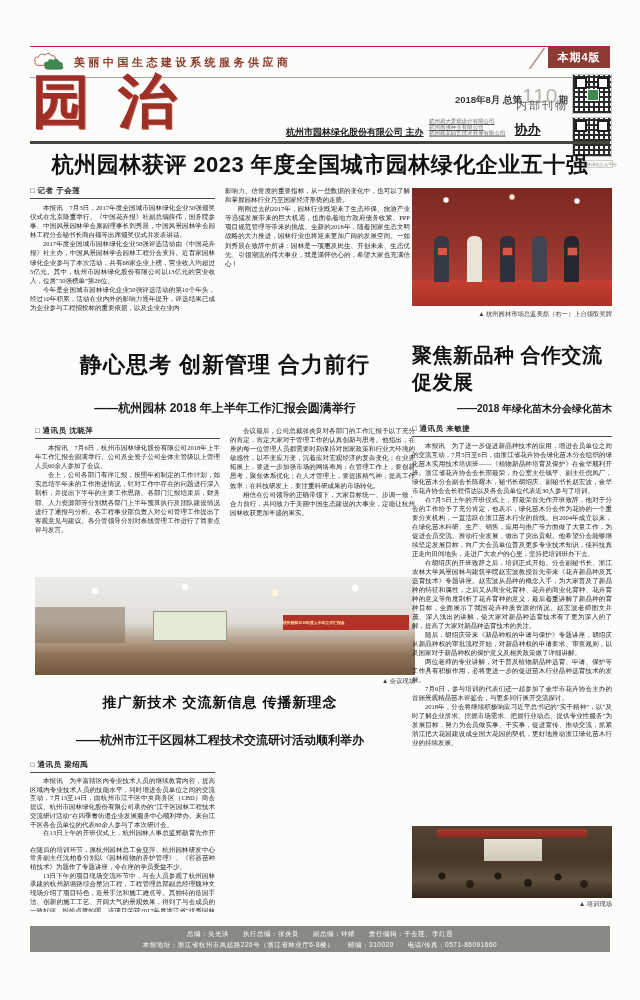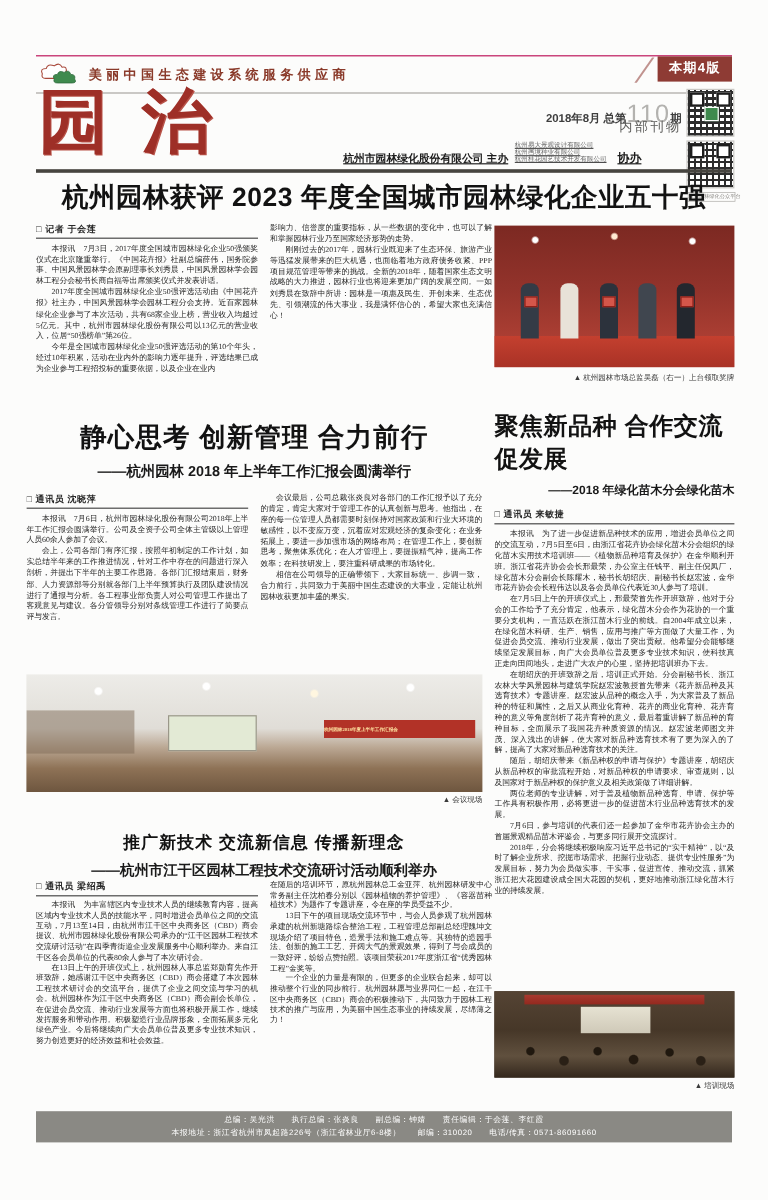--- a/index.html
+++ b/index.html
@@ -19,21 +19,21 @@
          font-weight:bold;font-size:11px;line-height:21px;text-align:center;letter-spacing:1px;}
 
   
   .masthead{position:absolute;left:32px;top:68px;font-size:58px;line-height:66px;font-weight:900;
             color:#9e2f27;letter-spacing:28px;font-family:"DejaVu Serif",serif;
             text-shadow:1px 1px 0 #b9544a;}
   .organizer-row{position:absolute;left:286px;top:116px;display:flex;align-items:flex-end;text-decoration:underline;}
   .organizer{font-weight:bold;font-size:9px;color:#1c1c1c;}
   .cohosts{margin-left:5px;font-size:7px;line-height:7.6px;color:#666;
            transform:scale(.78);transform-origin:0 50%;width:100px;white-space:nowrap;}
-  .cohost-label{font-weight:bold;font-size:10px;color:#1c1c1c;margin-left:-14px;}
+  .cohost-label{font-weight:bold;font-size:13px;color:#1c1c1c;margin-left:-14px;}
   .issueline{position:absolute;right:72px;top:84px;text-align:right;color:#3e3e3e;
              font-weight:bold;font-size:9.5px;white-space:nowrap;margin-left:16px;}
   .issue-number{font-size:21px;font-weight:normal;color:#b3b2af;letter-spacing:1px;}
   .pubtype{position:absolute;right:72px;top:98px;font-size:11px;color:#5d5d5b;letter-spacing:2px;}
   .qr-block{position:absolute;right:28px;top:74px;width:40px;}
   .qr{position:relative;width:38px;height:38px;border:1px solid #c9c7c3;background:#fff;
       background-image:repeating-linear-gradient(90deg,#2c2c2c 0 2px,transparent 2px 5px),
                        repeating-linear-gradient(0deg,#2c2c2c 0 2px,#fff 2px 5px);
       margin-bottom:3px;}
   .qr::before{content:"";position:absolute;left:2px;top:2px;width:8px;height:8px;
@@ -68,42 +68,42 @@
             radial-gradient(circle at 100px 9px,#ffe9d2 0 2px,transparent 3.5px),
             radial-gradient(circle at 165px 13px,#ffffff 0 2px,transparent 3.5px),
             linear-gradient(180deg,#7c2922 0%,#93332b 45%,#a63c31 72%,#b8443a 100%);}
   .p1-floor{position:absolute;left:0;right:0;bottom:0;height:26px;
             background:linear-gradient(#c4402f,#a93226);}
   .person{position:absolute;bottom:24px;width:15px;height:46px;border-radius:6px 6px 0 0;}
   .cert{position:absolute;bottom:50px;width:9px;height:7px;background:#d4564a;border:1px solid #8e1f18;}
   .photo1-caption{position:absolute;left:412px;top:308px;width:200px;}
 
   
-  .a2{position:absolute;left:22px;top:350px;width:380px;}
+  .a2{position:absolute;left:35px;top:350px;width:380px;}
   .headline-l{font-weight:bold;font-size:22px;color:#121212;text-align:center;letter-spacing:1px;}
-  .subhead{font-weight:bold;font-size:12px;color:#1a1a1a;text-align:center;margin-top:5px;}
+  .subhead{font-weight:bold;font-size:12px;color:#1a1a1a;text-align:center;margin-top:20px;}
   .a2 .cols{margin-top:9px;height:146px;}
   .photo2{position:relative;width:380px;height:98px;margin-top:5px;overflow:hidden;
           background:
             radial-gradient(circle at 60px 14px,#ffffff 0 2.5px,transparent 4px),
             radial-gradient(circle at 150px 10px,#ffffff 0 2.5px,transparent 4px),
             radial-gradient(circle at 240px 16px,#fff6e0 0 2.5px,transparent 4px),
             radial-gradient(circle at 320px 11px,#ffffff 0 2.5px,transparent 4px),
             linear-gradient(180deg,#edecE8 0%,#e0ddd7 46%,#bba894 62%,#8e7256 80%,#6e563f 100%);}
   .p2-screen{position:absolute;left:118px;top:34px;width:72px;height:28px;background:#e3ead5;
              border:1px solid #9a9789;}
   .p2-banner{position:absolute;right:6px;top:38px;width:126px;height:15px;background:#b23227;
              overflow:hidden;display:flex;align-items:center;}
   .p2-banner-text{color:#ffe3a1;font-size:7px;white-space:nowrap;transform:scale(.55);
                   transform-origin:0 50%;font-weight:bold;}
   .p2-wallpanel{position:absolute;left:0;top:30px;width:90px;height:36px;background:#7d6a55;opacity:.5;}
 
   
   .a3{position:absolute;left:30px;top:694px;width:380px;}
-  .a3 .cols{margin-top:0;height:152px;}
+  .a3 .cols{margin-top:11px;height:152px;flex-direction:column;}
   .a3 p.body{line-height:8.7px;}
 
   
   .a4{position:absolute;left:412px;top:342px;width:200px;height:584px;display:flex;flex-direction:column;}
   .a4-title{font-weight:bold;font-size:20px;color:#121212;text-align:left;letter-spacing:.5px;}
   .a4-sub{font-weight:bold;font-size:10px;text-align:right;margin-top:6px;color:#1a1a1a;}
   .a4-byline{margin-top:8px;}
   .a4-text{height:382px;overflow:hidden;}
   .a4 p.body{line-height:9px;}
   .photo4{width:200px;height:72px;margin-top:3px;background-color:#3a2e24;background-repeat:no-repeat;

